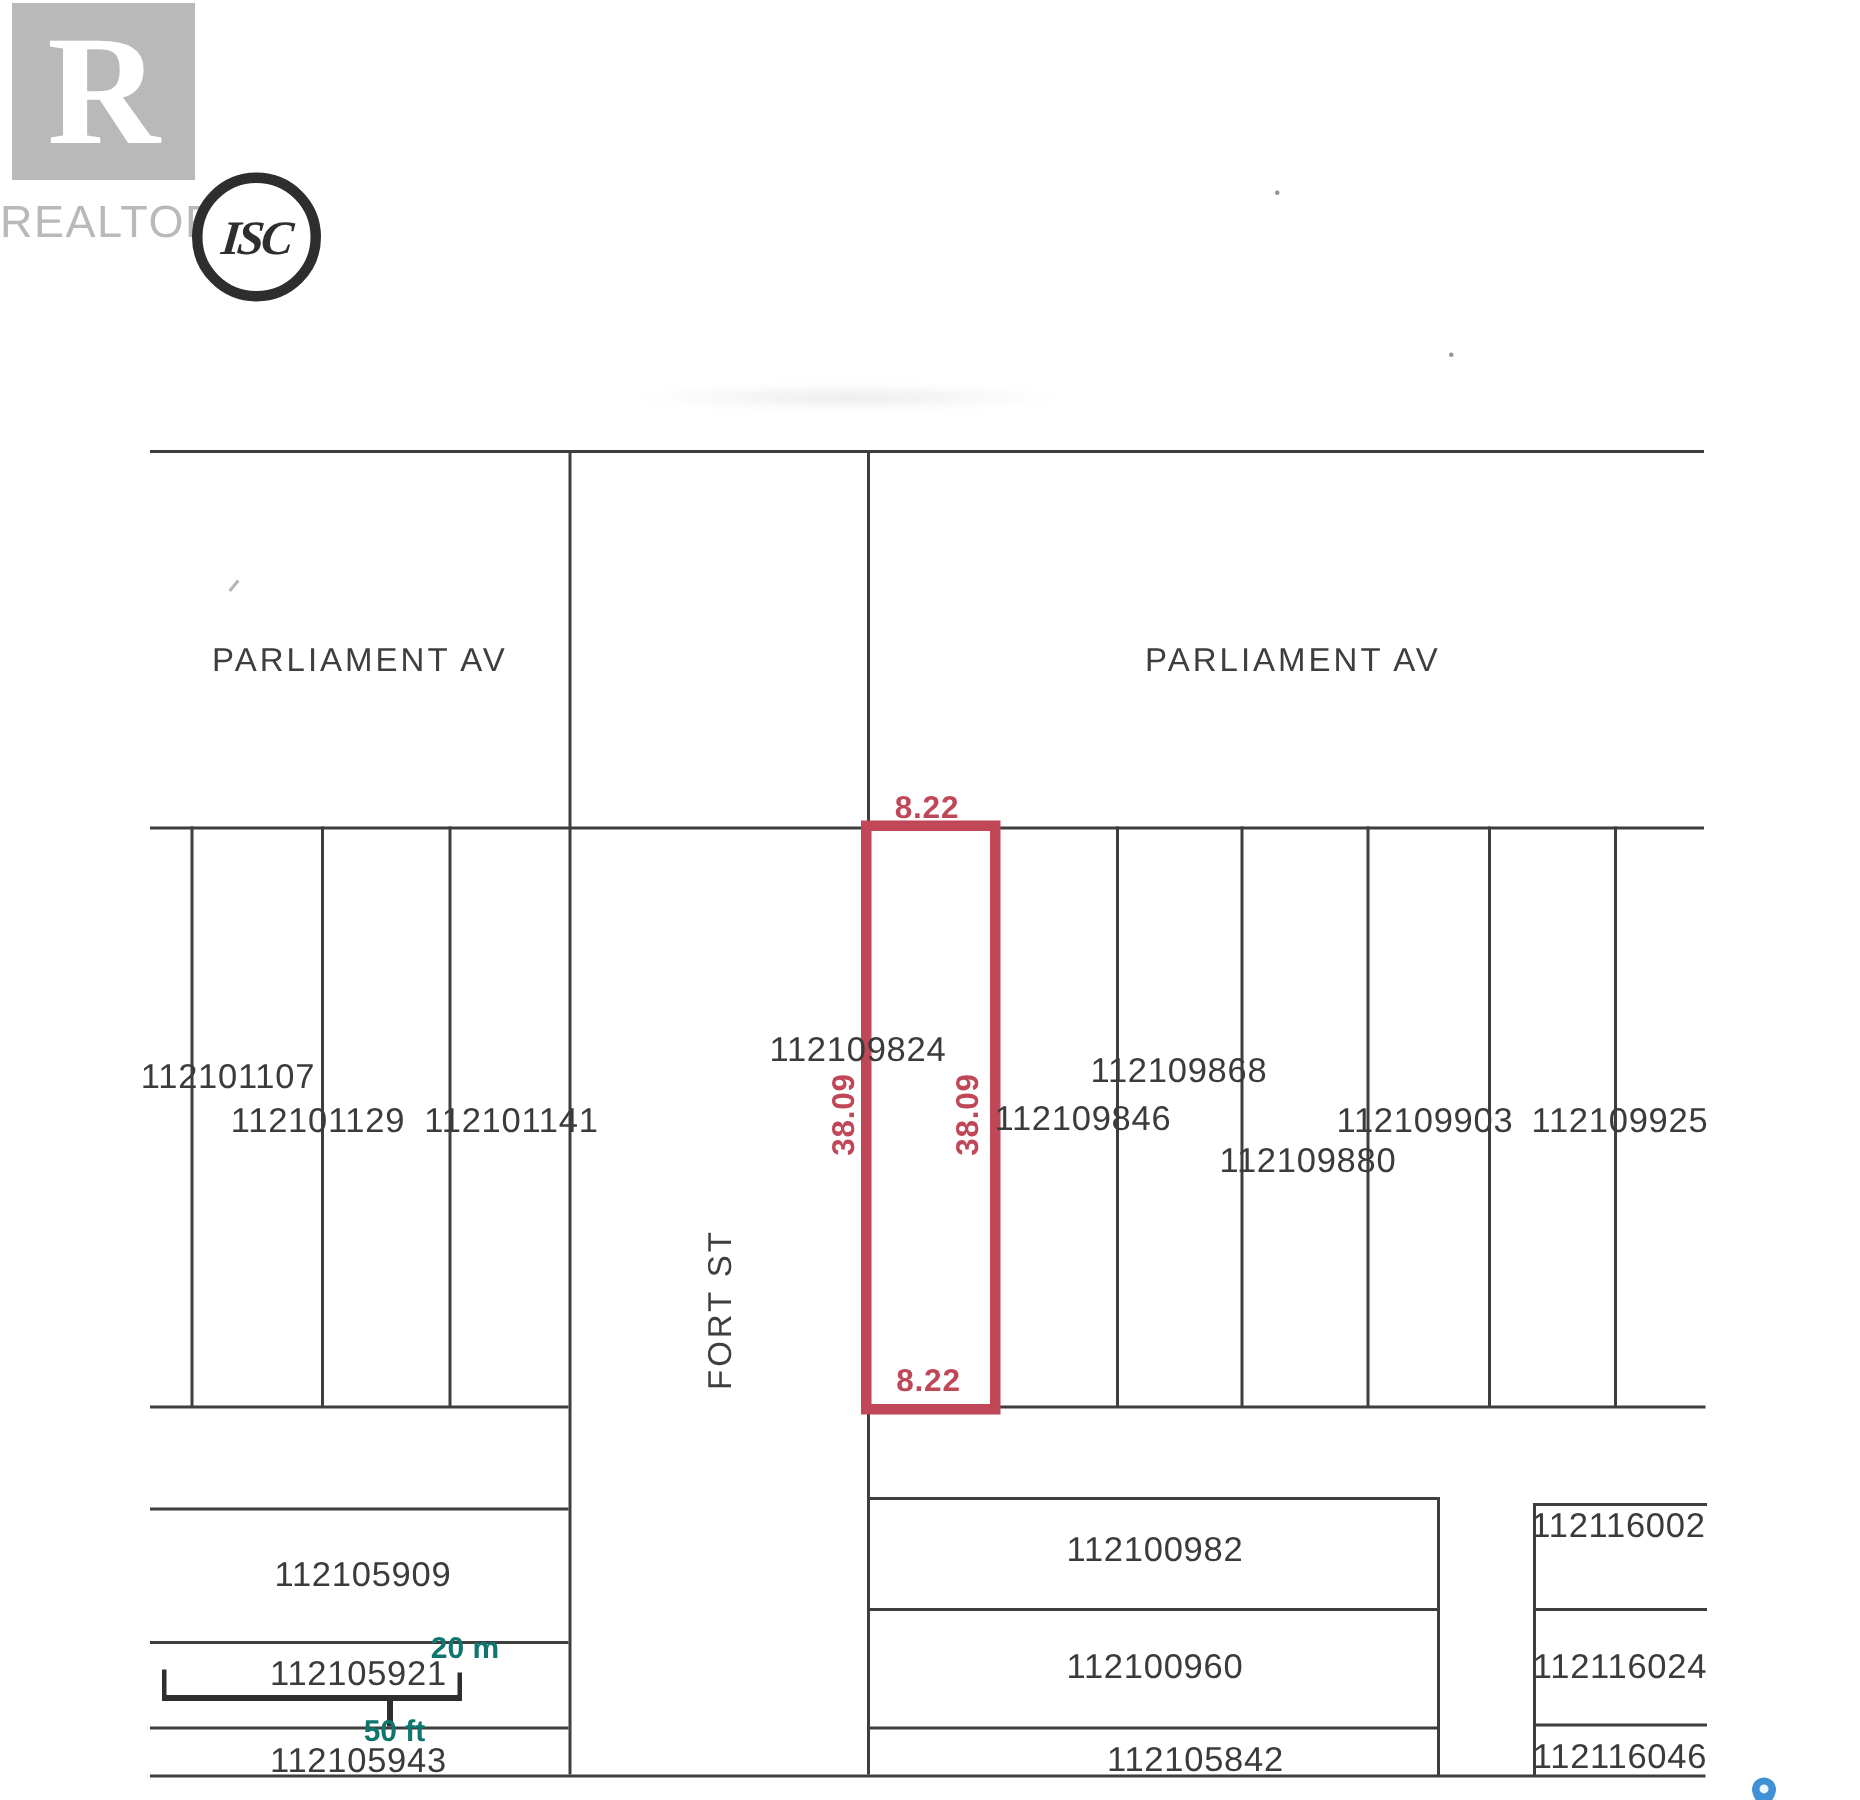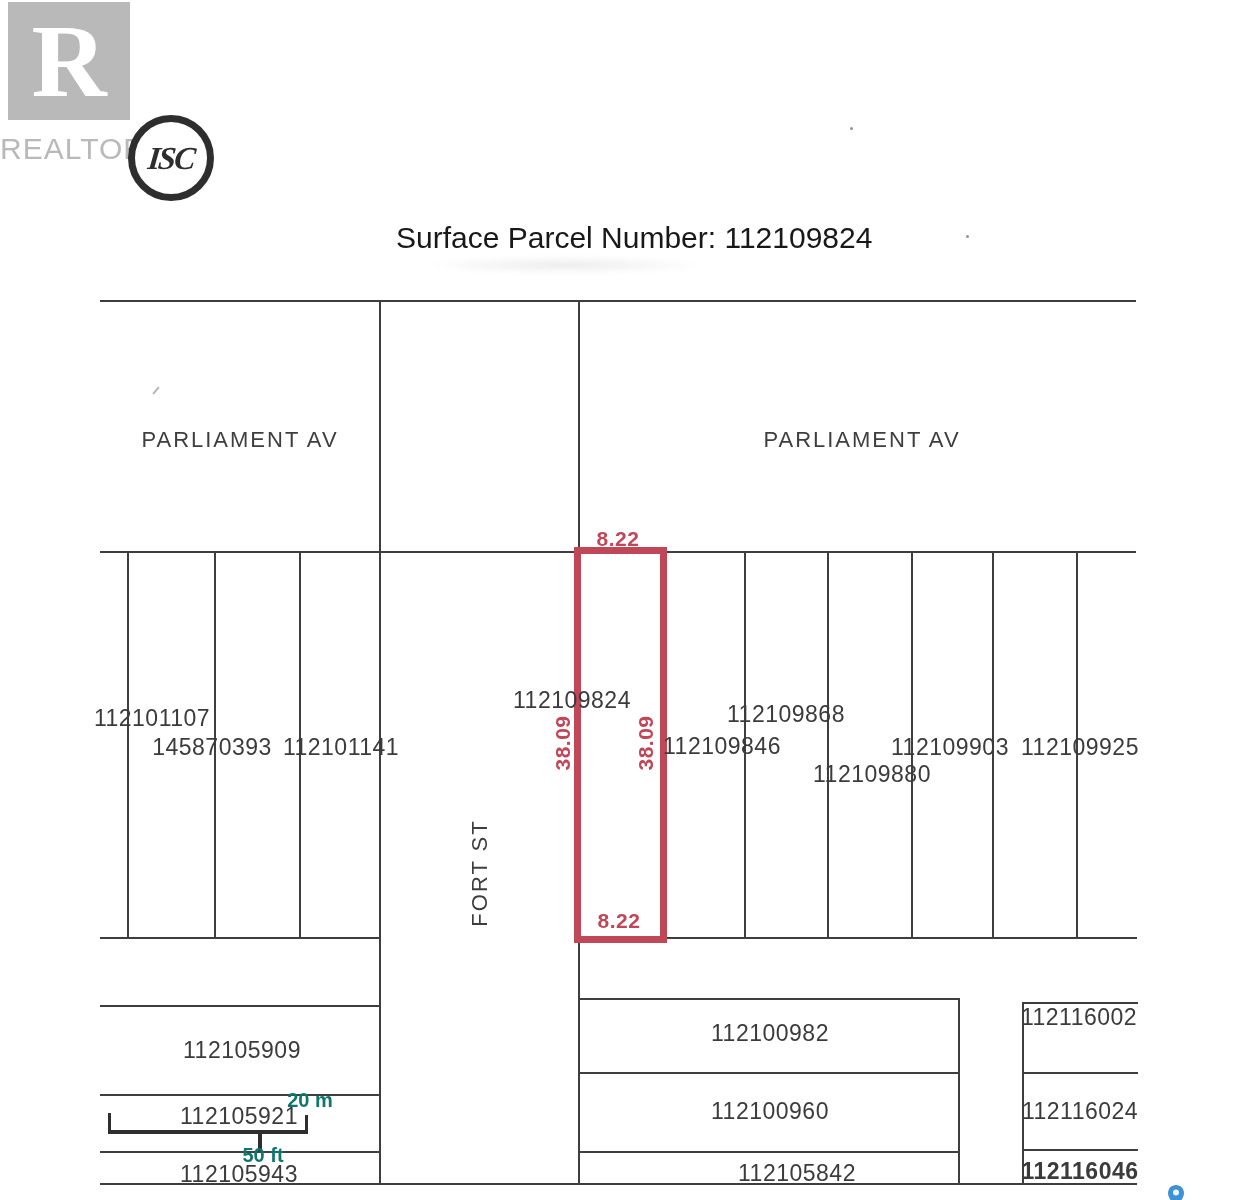--- a/index.html
+++ b/index.html
@@ -58,21 +58,20 @@
     <div class="r-box">
       <span class="r-letter">R</span>
     </div>
     <div class="r-word">REALTOR</div>
   </div>
 
   <div class="isc-ring">
     <span class="isc-mono">ISC</span>
   </div>
 
-  <div class="title">Surface Parcel Number: 112109824</div>
   <div class="smudge"></div>
 
   <div class="speck" style="left:850px;top:127px;"></div>
   <div class="speck" style="left:966px;top:235px;"></div>
   <div class="tickmark" style="left:155px;top:386px;"></div>
 
   <div id="map">
     <div id="hl" class="hl" style="left: 574px; top: 547px; width: 93px; height: 396px; border: 7px solid rgb(191, 71, 88);"></div>
 
     <div id="sb-bar" class="sbar" style="left: 108px; top: 1130px; width: 200px; height: 4px;"></div>
@@ -106,37 +105,37 @@
       <div class="ln v" style="left: 379px; top: 300px; height: 883px; background: rgb(62, 62, 62);"></div>
       <div class="ln v" style="left: 578px; top: 300px; height: 883px; background: rgb(62, 62, 62);"></div>
       <div class="ln v" style="left: 744px; top: 551px; height: 387px; background: rgb(62, 62, 62);"></div>
       <div class="ln v" style="left: 827px; top: 551px; height: 387px; background: rgb(62, 62, 62);"></div>
       <div class="ln v" style="left: 911px; top: 551px; height: 387px; background: rgb(62, 62, 62);"></div>
       <div class="ln v" style="left: 992px; top: 551px; height: 387px; background: rgb(62, 62, 62);"></div>
       <div class="ln v" style="left: 1076px; top: 551px; height: 387px; background: rgb(62, 62, 62);"></div>
       <div class="ln v" style="left: 958px; top: 998px; height: 186px; background: rgb(62, 62, 62);"></div>
       <div class="ln v" style="left: 1022px; top: 1002px; height: 182px; background: rgb(62, 62, 62);"></div>
       <div class="lbl" style="left: 152px; top: 718px;">112101107</div>
-      <div class="lbl" style="left: 212px; top: 747px;">145870393</div>
+      <div class="lbl" style="left: 212px; top: 747px;">112101129</div>
       <div class="lbl" style="left: 341px; top: 747px;">112101141</div>
       <div class="lbl" style="left: 572px; top: 700px;">112109824</div>
       <div class="lbl" style="left: 786px; top: 714px;">112109868</div>
       <div class="lbl" style="left: 722px; top: 746px; text-align: right;">112109846</div>
       <div class="lbl" style="left: 872px; top: 774px;">112109880</div>
       <div class="lbl" style="left: 950px; top: 747px;">112109903</div>
       <div class="lbl" style="left: 1080px; top: 747px;">112109925</div>
       <div class="lbl" style="left: 242px; top: 1050px;">112105909</div>
       <div class="lbl" style="left: 239px; top: 1116px; text-align: center;">112105921</div>
       <div class="lbl" style="left: 239px; top: 1174px;">112105943</div>
       <div class="lbl" style="left: 770px; top: 1033px;">112100982</div>
       <div class="lbl" style="left: 770px; top: 1111px;">112100960</div>
       <div class="lbl" style="left: 797px; top: 1173px;">112105842</div>
       <div class="lbl" style="left: 1079px; top: 1017px;">112116002</div>
       <div class="lbl" style="left: 1080px; top: 1111px;">112116024</div>
-      <div class="lbl" style="left: 1080px; top: 1171px; font-weight: bold;">112116046</div>
+      <div class="lbl" style="left: 1080px; top: 1171px;">112116046</div>
       <div class="lbl street" style="left: 240px; top: 440px;">PARLIAMENT AV</div>
       <div class="lbl street" style="left: 862px; top: 440px;">PARLIAMENT AV</div>
       <div class="lbl street" style="left: 480px; top: 873px; transform: translate(-50%, -50%) rotate(-90deg);">FORT ST</div>
       <div class="lbl dim" style="left: 618px; top: 539px;">8.22</div>
       <div class="lbl dim" style="left: 619px; top: 921px;">8.22</div>
       <div class="lbl dim" style="left: 563px; top: 743px; transform: translate(-50%, -50%) rotate(-90deg);">38.09</div>
       <div class="lbl dim" style="left: 646px; top: 743px; transform: translate(-50%, -50%) rotate(-90deg);">38.09</div>
     </div>
 </div>
 

